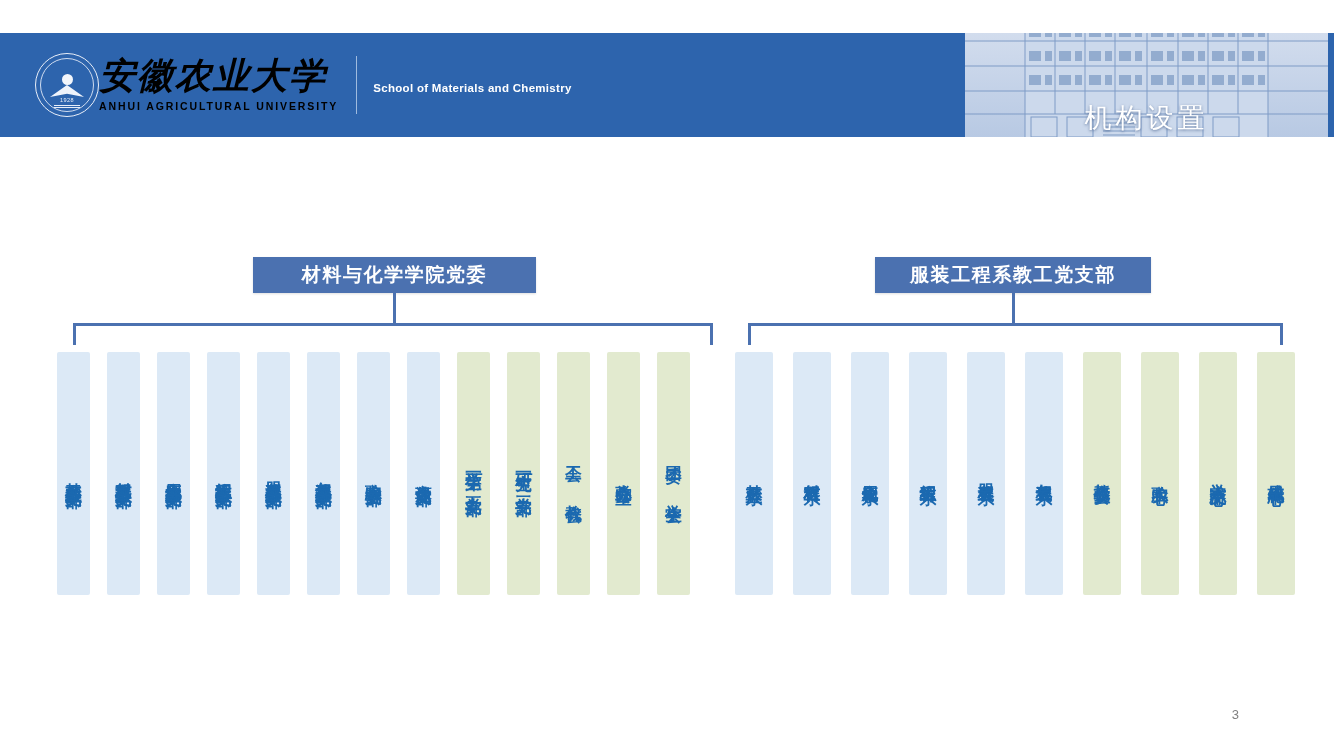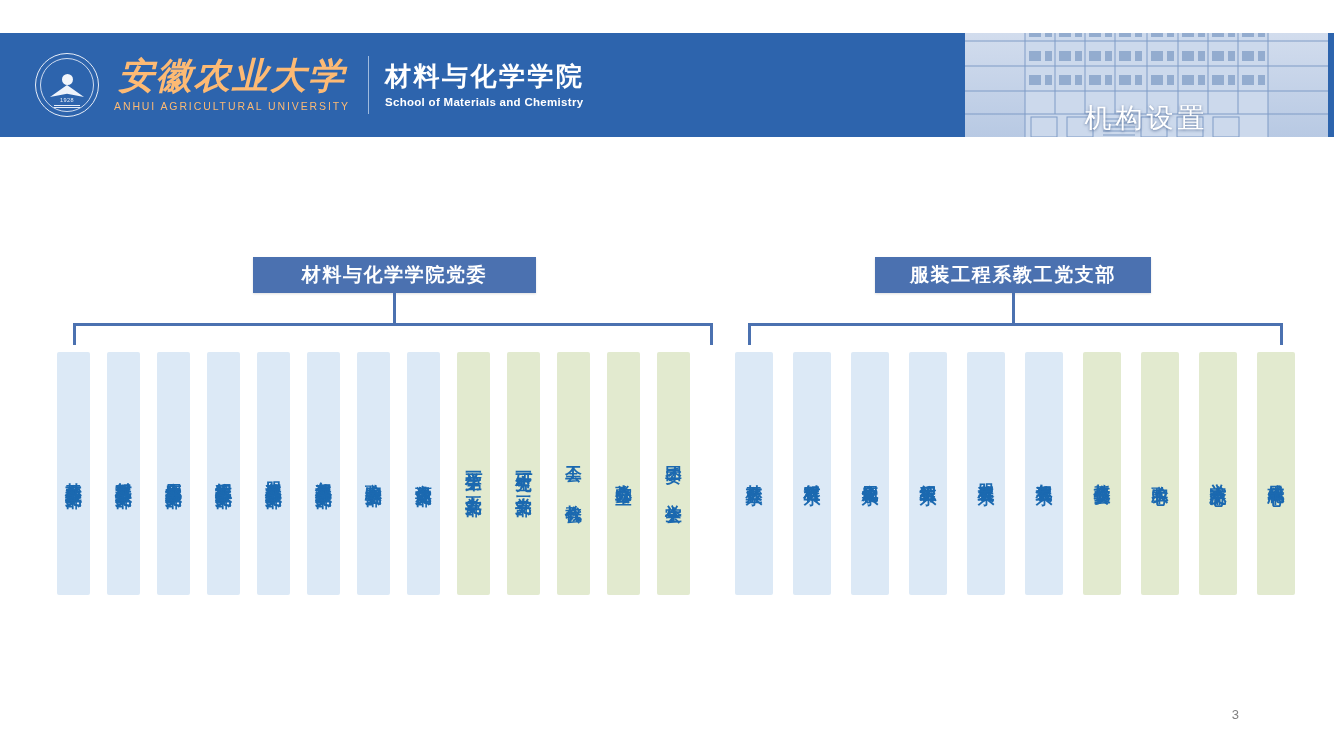--- a/index.html
+++ b/index.html
@@ -86,38 +86,36 @@
     position: absolute;
     left: 50%;
     bottom: 7px;
     width: 26px;
     margin-left: -13px;
     height: 4px;
     background:
       linear-gradient(#e7eef9 1px, transparent 1px) 0 0/100% 2px;
   }
   .univ-names {
-    margin-left: 15px;
-    color: #fdba74;
+    color: #000000;
     padding-right: 18px;
-    text-align: center;
   }
   .univ-cn {
     font-size: 36px;
     font-weight: bold;
     letter-spacing: 2px;
     line-height: 1.05;
     font-family: "Liberation Serif", "DejaVu Serif", serif;
     font-style: italic;
   }
   .univ-en {
     font-size: 10.5px;
     letter-spacing: 1.9px;
     margin-top: 4px;
-    font-weight: normal;
+    font-weight: bold;
   }
   .vdiv {
     width: 1px;
     height: 58px;
     background: #9fbbdf;
     margin: 0 16px 0 0;
   }
   .school-names {
     color: #ffffff;
   }
@@ -376,21 +374,20 @@
         <div class="crest-book"></div>
         <div class="crest-year">1928</div>
         <div class="crest-lines"></div>
       </div>
       <div class="univ-names">
         <div class="univ-cn">安徽农业大学</div>
         <div class="univ-en">ANHUI AGRICULTURAL UNIVERSITY</div>
       </div>
       <div class="vdiv"></div>
       <div class="school-names">
-        <div class="school-cn">材料与化学学院</div>
         <div class="school-en">School of Materials and Chemistry</div>
       </div>
     </div>
   </div>
 </div>
 
 <div class="chart">
 
   <div class="group" id="group-0" style="left:57px; width:655px;">
     <div class="root-box" style="left:196px; width:283px; top:120px;">材料与化学学院党委</div>

